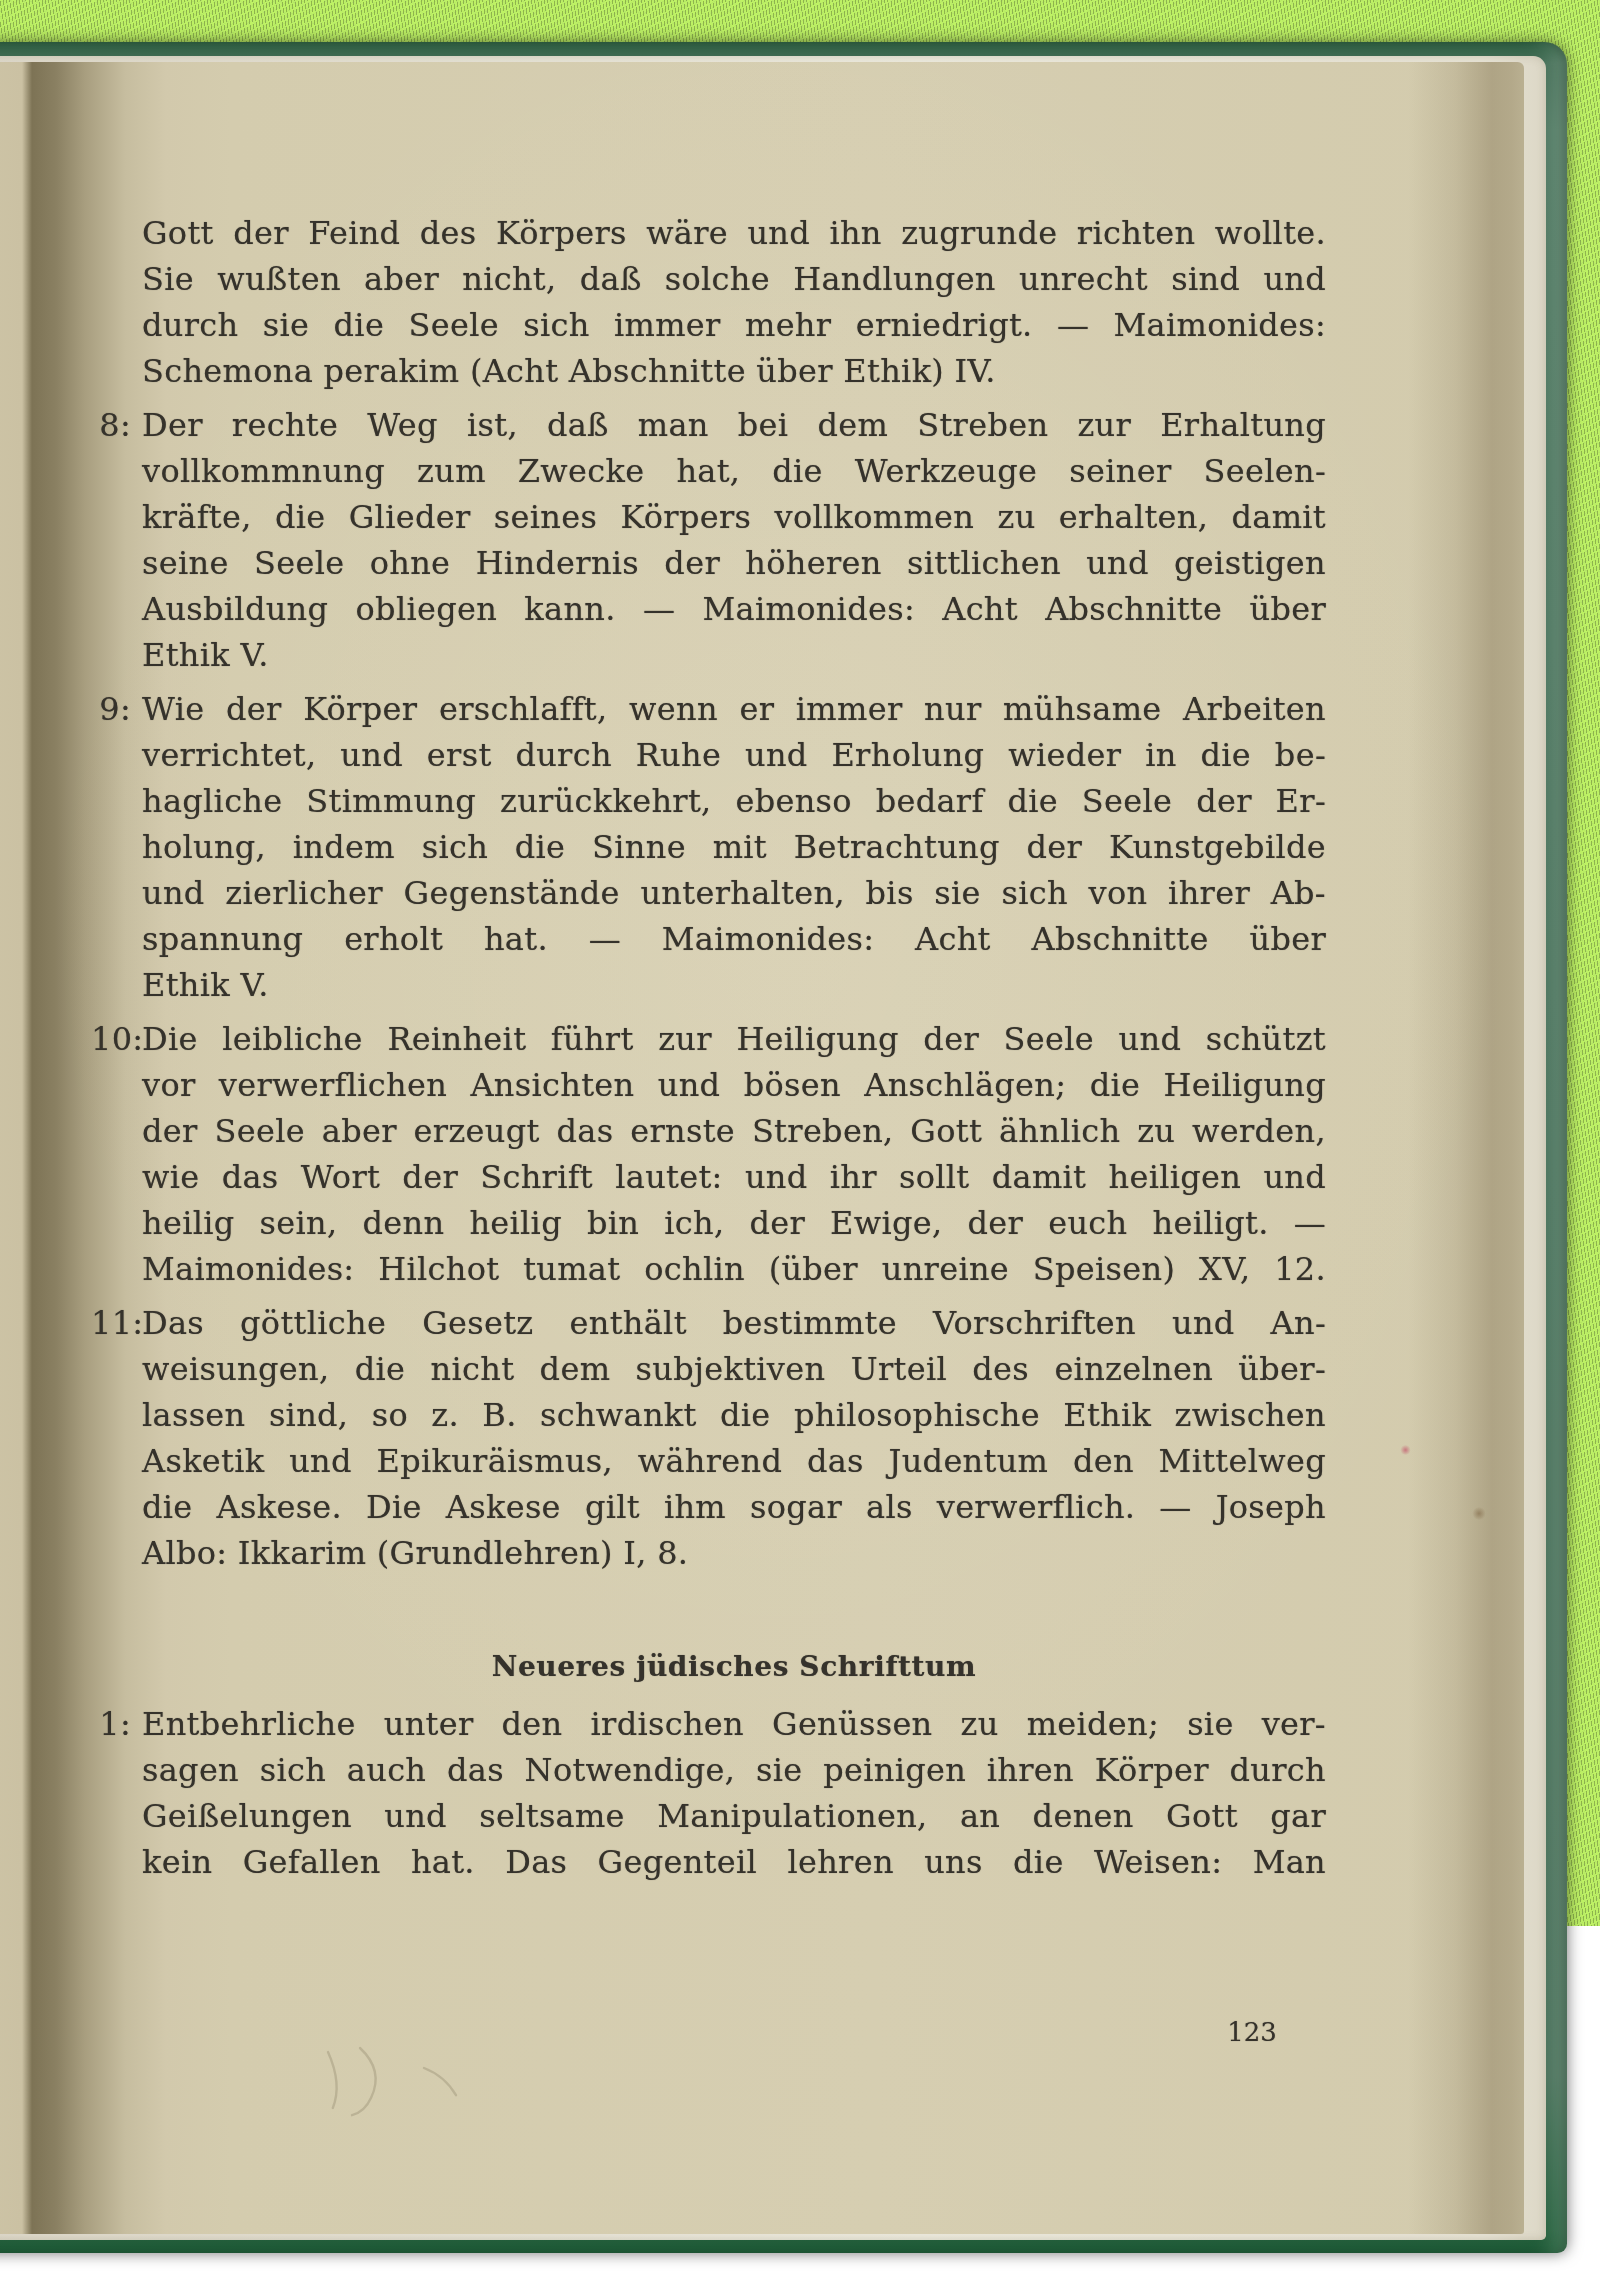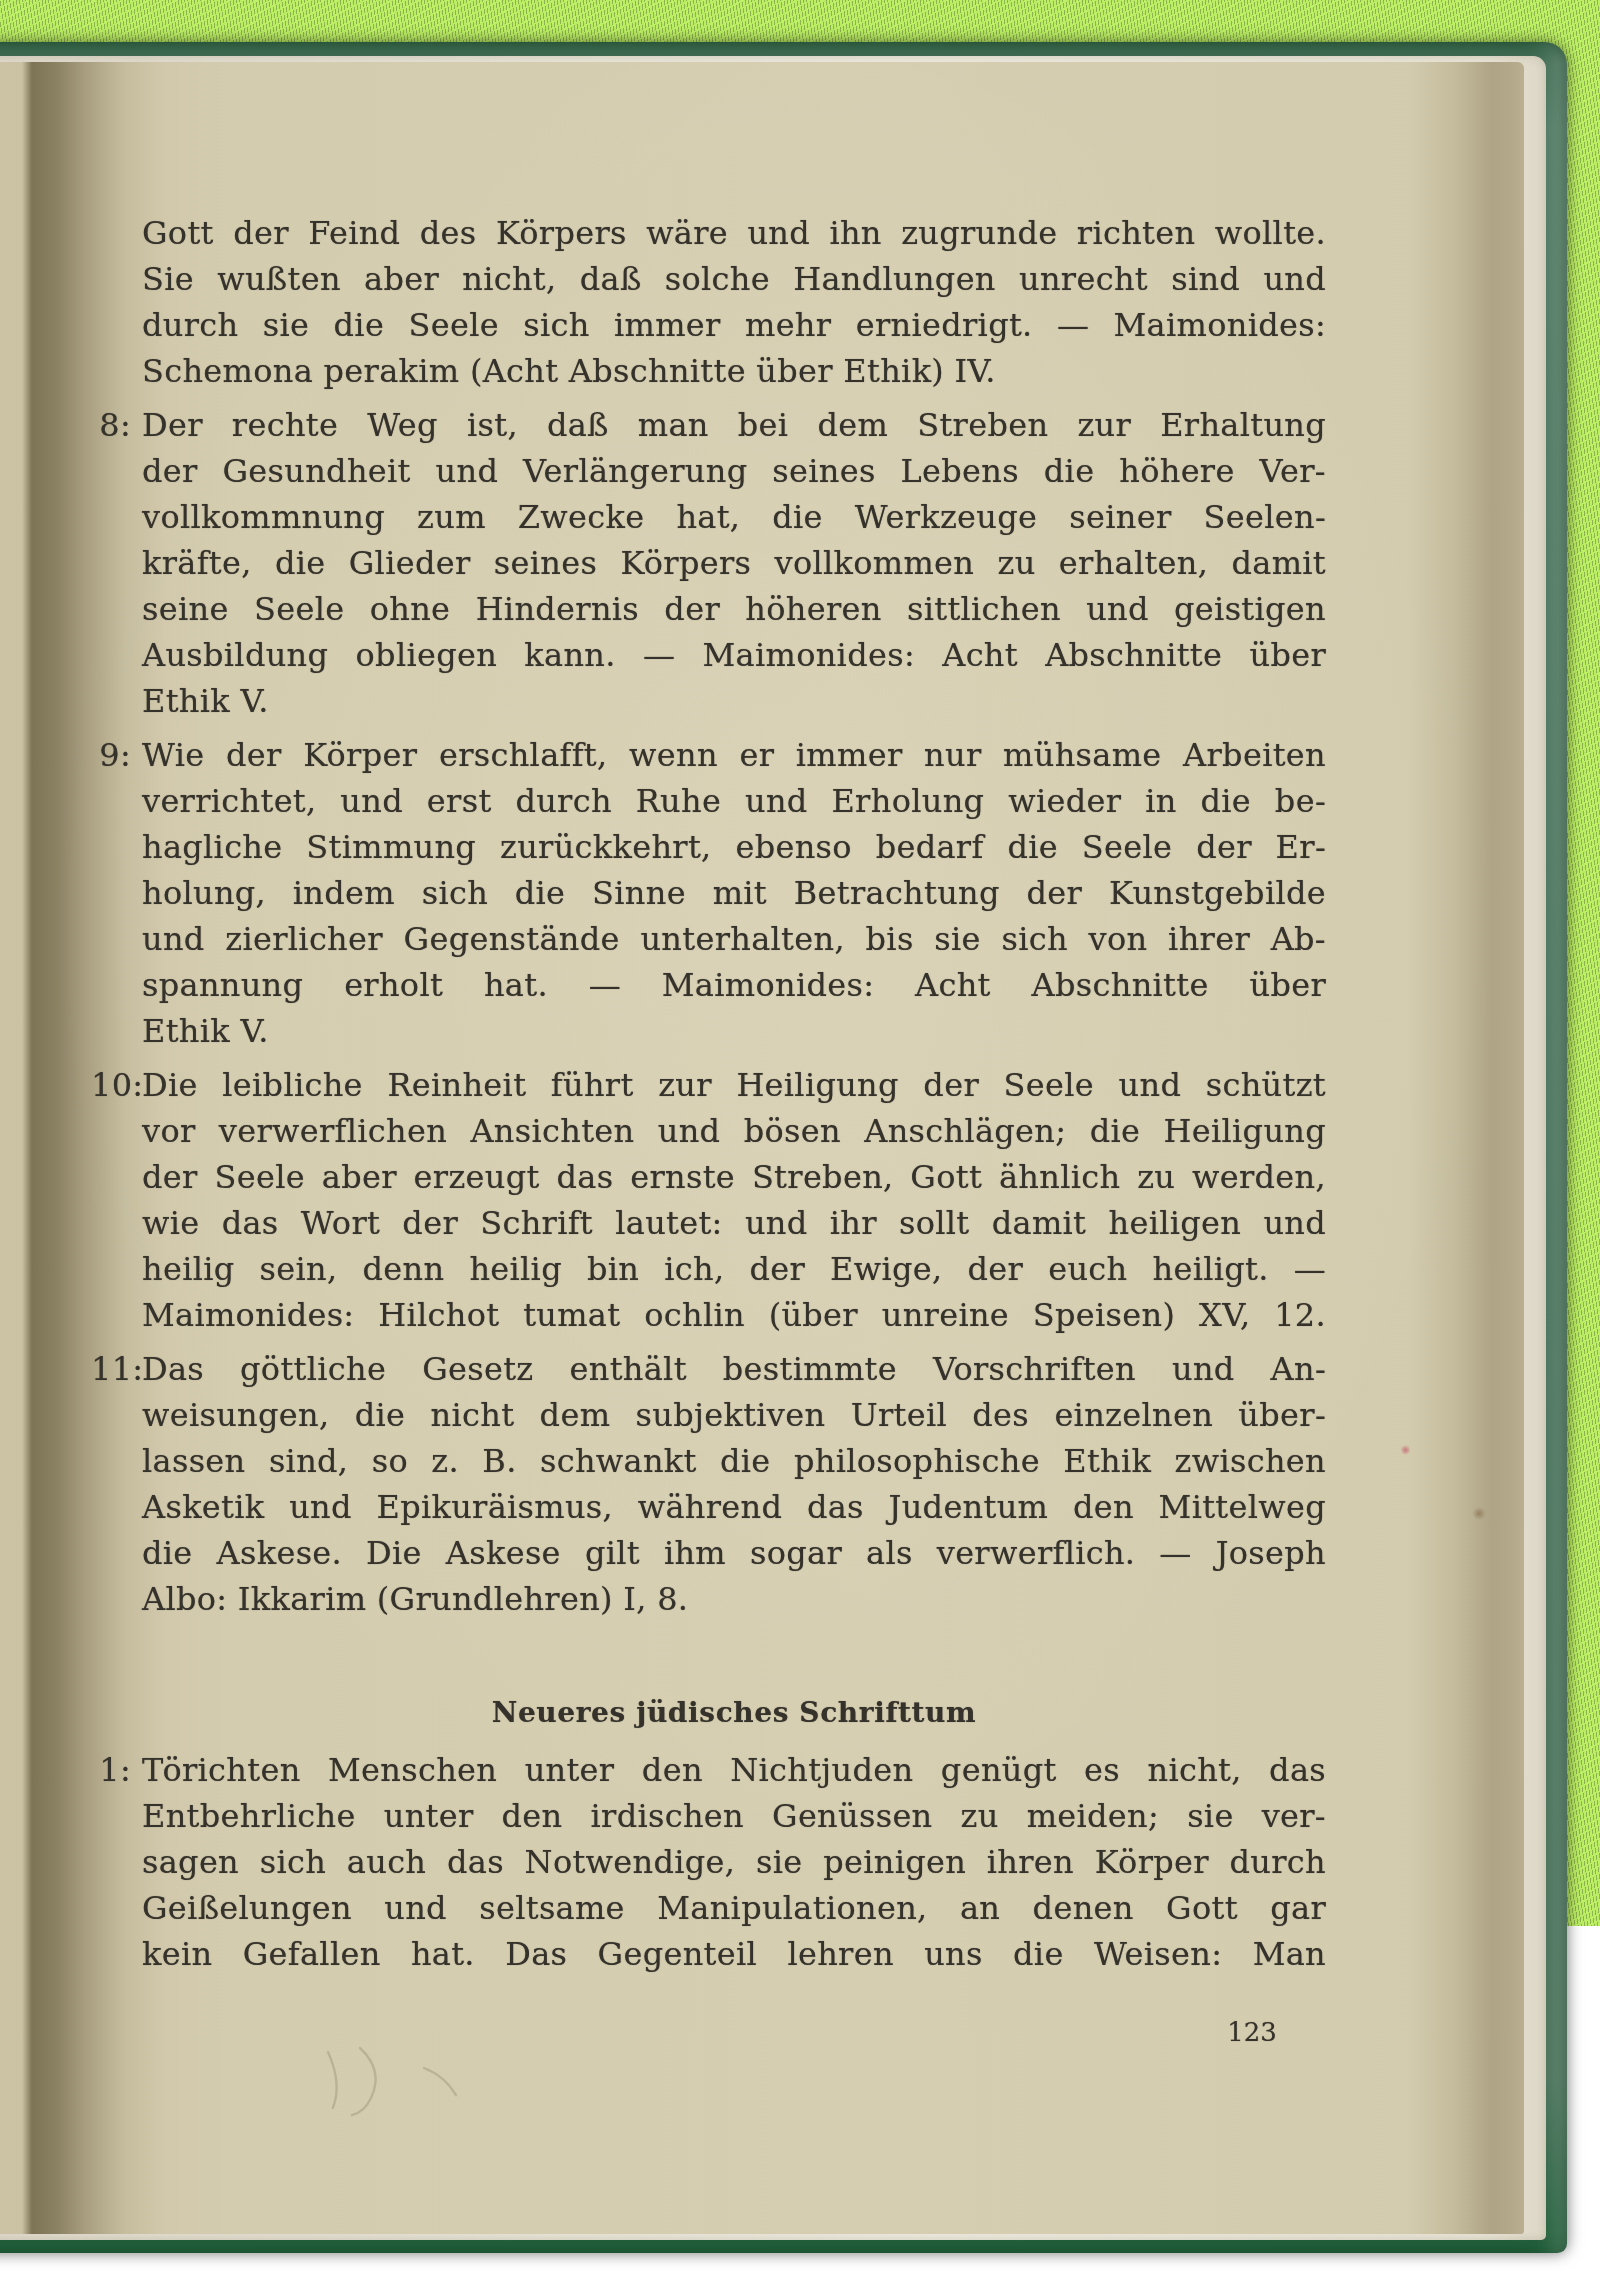--- a/index.html
+++ b/index.html
@@ -186,21 +186,20 @@
   <div class="text-block" id="text-block">
       <div class="para">
         <div class="line">Gott der Feind des Körpers wäre und ihn zugrunde richten wollte.</div>
         <div class="line">Sie wußten aber nicht, daß solche Handlungen unrecht sind und</div>
         <div class="line">durch sie die Seele sich immer mehr erniedrigt. — Maimonides:</div>
         <div class="line line-last">Schemona perakim (Acht Abschnitte über Ethik) IV.</div>
       </div>
       <div class="para">
         <span class="para-num">8:</span>
         <div class="line">Der rechte Weg ist, daß man bei dem Streben zur Erhaltung</div>
-        <div class="line">der Gesundheit und Verlängerung seines Lebens die höhere Ver-</div>
         <div class="line">vollkommnung zum Zwecke hat, die Werkzeuge seiner Seelen-</div>
         <div class="line">kräfte, die Glieder seines Körpers vollkommen zu erhalten, damit</div>
         <div class="line">seine Seele ohne Hindernis der höheren sittlichen und geistigen</div>
         <div class="line">Ausbildung obliegen kann. — Maimonides: Acht Abschnitte über</div>
         <div class="line line-last">Ethik V.</div>
       </div>
       <div class="para">
         <span class="para-num">9:</span>
         <div class="line">Wie der Körper erschlafft, wenn er immer nur mühsame Arbeiten</div>
         <div class="line">verrichtet, und erst durch Ruhe und Erholung wieder in die be-</div>
@@ -224,21 +223,20 @@
         <div class="line">Das göttliche Gesetz enthält bestimmte Vorschriften und An-</div>
         <div class="line">weisungen, die nicht dem subjektiven Urteil des einzelnen über-</div>
         <div class="line">lassen sind, so z. B. schwankt die philosophische Ethik zwischen</div>
         <div class="line">Asketik und Epikuräismus, während das Judentum den Mittelweg</div>
         <div class="line">die Askese. Die Askese gilt ihm sogar als verwerflich. — Joseph</div>
         <div class="line line-last">Albo: Ikkarim (Grundlehren) I, 8.</div>
       </div>
       <div class="section-heading">Neueres jüdisches Schrifttum</div>
       <div class="para">
         <span class="para-num">1:</span>
-        <div class="line">Törichten Menschen unter den Nichtjuden genügt es nicht, das</div>
         <div class="line">Entbehrliche unter den irdischen Genüssen zu meiden; sie ver-</div>
         <div class="line">sagen sich auch das Notwendige, sie peinigen ihren Körper durch</div>
         <div class="line">Geißelungen und seltsame Manipulationen, an denen Gott gar</div>
         <div class="line">kein Gefallen hat. Das Gegenteil lehren uns die Weisen: Man</div>
       </div>
     </div>
 
   <div class="page-number">123</div>
 
   <div class="stain stain-a"></div>

